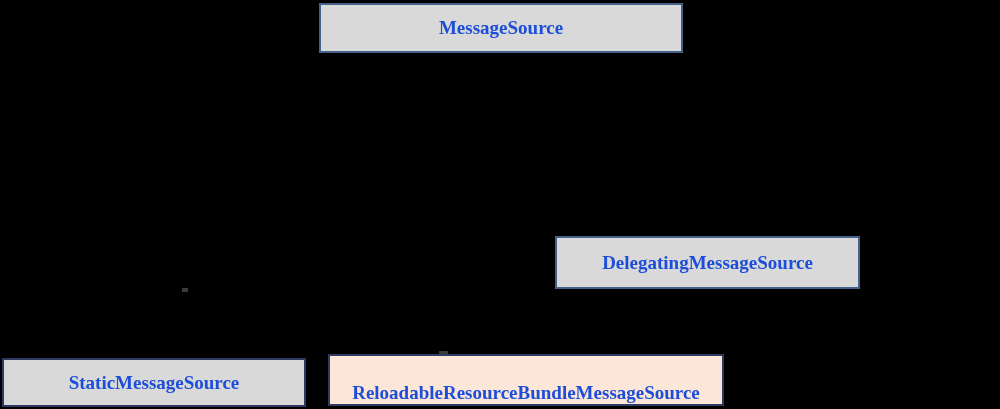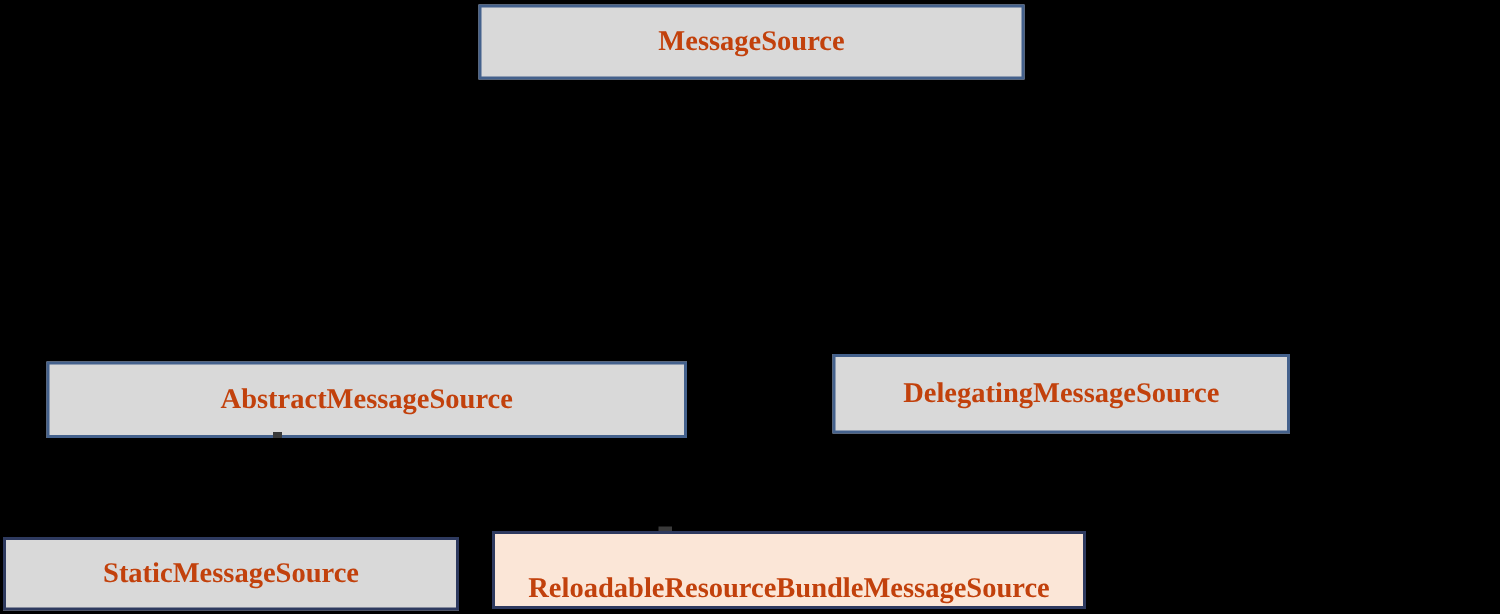--- a/index.html
+++ b/index.html
@@ -17,21 +17,21 @@
   }
   .node {
     position: absolute;
     box-sizing: border-box;
     display: flex;
     align-items: center;
     justify-content: center;
     font-weight: bold;
     font-size: 19px;
     letter-spacing: 0px;
-    color: #c2410c;
+    color: #1d4ed8;
     text-align: center;
     white-space: nowrap;
   }
   .gray {
     background: #d9d9d9;
     border: 2px solid #44618c;
   }
   .gray-dark-border {
     background: #d9d9d9;
     border: 2px solid #2e3a5f;
@@ -61,23 +61,20 @@
 <body>
 
 <div class="stage">
 
   <div class="node gray n0">
     <span>MessageSource</span>
   </div>
 
 
 
-  <div class="node gray n3">
-    <span>AbstractMessageSource</span>
-  </div>
 
   <div class="node gray-dark-border n5">
     <span>StaticMessageSource</span>
   </div>
 
   <div class="node gray n4">
     <span>DelegatingMessageSource</span>
   </div>
 
   <div class="node peach n6">

